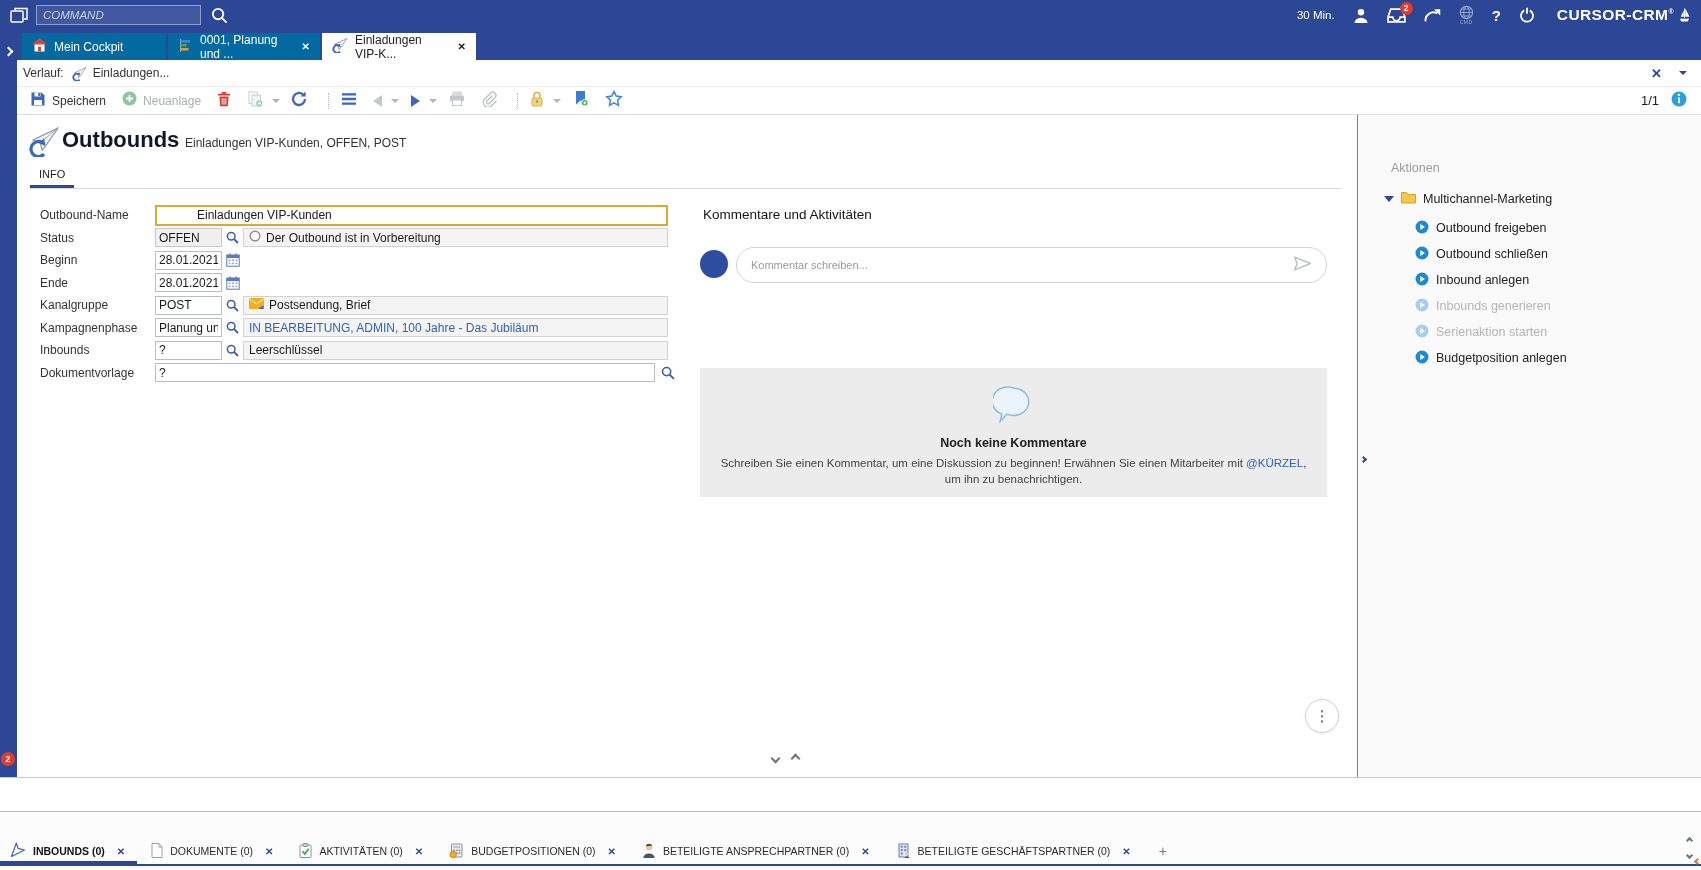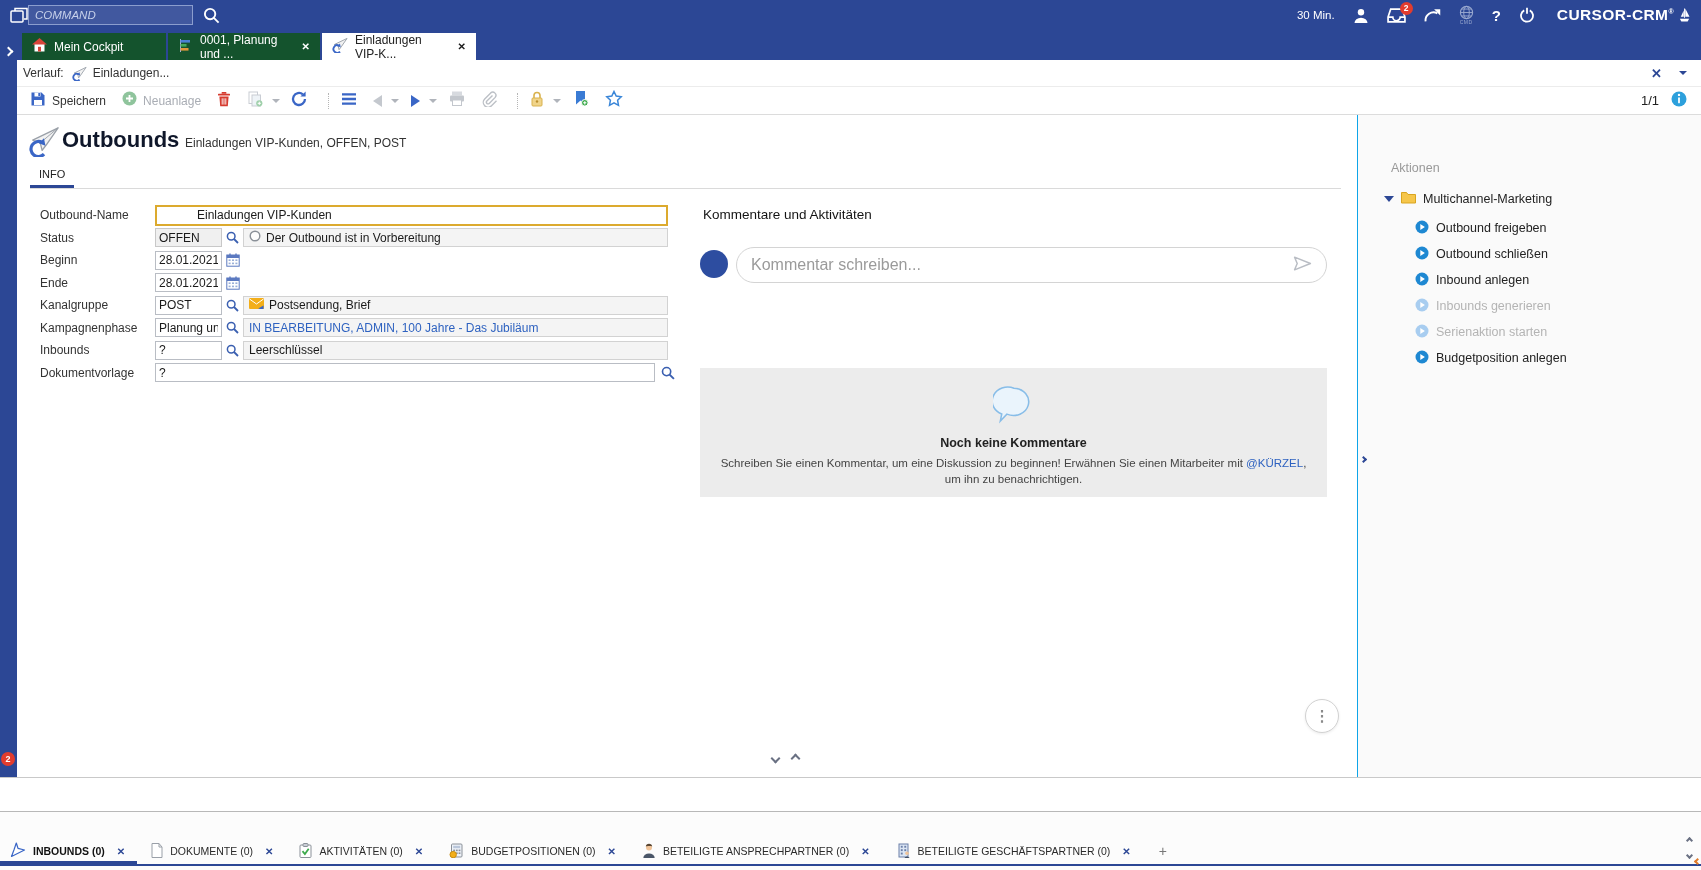--- a/index.html
+++ b/index.html
@@ -4,41 +4,41 @@
 <style>
   * { box-sizing: border-box; margin:0; padding:0; }
   html,body { width:1701px; height:870px; overflow:hidden;
     font-family:"Liberation Sans", sans-serif; background:#f4f5f7; }
   .abs { position:absolute; }
   .page { position:relative; width:1701px; height:870px; background:#fdfdfd; }
 
   
   .topbar { left:0; top:0; width:1701px; height:30px; background:#2c4795;
     display:flex; align-items:center; padding:0 10px; color:#fff; }
-  .cmd-input { width:165px; height:20px; margin-left:0; background:#41589f;
+  .cmd-input { width:165px; height:20px; margin-left:8px; background:#41589f;
     border:1px solid #8b9dce; color:#e8edf8; font-style:italic; font-size:11.5px;
     padding:0 6px; }
   .cmd-input::placeholder { color:#c6d0ea; font-style:italic; }
   .tb-ico { display:inline-flex; align-items:center; justify-content:center;
     position:relative; margin-left:18px; }
   .timer { font-size:11.5px; color:#fff; margin-left:0; }
   .badge { position:absolute; top:-6px; right:-7px; min-width:13px; height:13px;
     border-radius:7px; background:#e23c2e; color:#fff; font-size:8.5px; font-weight:bold;
     display:flex; align-items:center; justify-content:center; padding:0 3px; }
   .brand { font-size:15.5px; font-weight:bold; letter-spacing:.4px; margin-left:22px; }
   .brand sup { font-size:7px; }
   .help-q { font-size:15px; font-weight:bold; }
   .globe-wrap { display:flex; flex-direction:column; align-items:center; }
   .globe-lbl { font-size:5px; color:#9aa9cf; letter-spacing:.5px; margin-top:-1px;}
 
   
   .tabbar { left:0; top:30px; width:1701px; height:30px; background:#2c4795; }
   .tabchev { position:absolute; left:5px; top:11px; }
   .ntab { position:absolute; top:3px; height:27px; display:flex; align-items:center;
-    gap:7px; padding:0 10px; font-size:12px; color:#fff; background:#14532d; }
+    gap:7px; padding:0 10px; font-size:12px; color:#fff; background:#0369a1; }
   .ntab.active { background:#fff; color:#222; }
   .ntab .x { font-size:10px; font-weight:bold; color:#fff; margin-left:4px; cursor:default;}
   .ntab.active .x { color:#1a1a1a; }
 
   
   .leftstrip { left:0; top:60px; width:17px; height:717px; background:#2c4795; }
   .badge-bl { left:1px; top:752px; width:14px; height:14px; border-radius:50%;
     background:#e23c2e; color:#fff; font-size:9px; font-weight:bold;
     display:flex; align-items:center; justify-content:center; z-index:5;}
 
@@ -98,21 +98,21 @@
   .ficon { display:inline-flex; align-items:center; margin-left:4px; }
   .keybox { flex:1; height:19px; background:#f4f4f4; border:1px solid #d2d2d2;
     display:flex; align-items:center; gap:5px; padding:0 5px; margin-left:4px;
     font-size:12px; color:#1a1a1a; white-space:nowrap; overflow:hidden; }
   .keybox .link { color:#2e62c0; }
 
   .cm-title { left:686px; top:92px; font-size:13.5px; color:#141414; }
   .avatar { left:683px; top:135px; width:28px; height:28px; border-radius:50%; background:#2d4da0; }
   .cm-pill { left:719px; top:132px; width:591px; height:36px; border:1px solid #d4d4d4;
     border-radius:18px; background:#fff; display:flex; align-items:center; padding:0 14px; }
-  .cm-pill input { flex:1; border:none; outline:none; font-size:16px; color:#0c4a6e;
+  .cm-pill input { flex:1; border:none; outline:none; font-size:11px; color:#0c4a6e;
     font-family:"Liberation Sans",sans-serif; background:transparent;}
   .cm-pill input::placeholder { color:#9a9a9a; }
   .empty-box { left:683px; top:253px; width:627px; height:129px; background:#ececec;
     display:flex; flex-direction:column; align-items:center; padding-top:18px; }
   .empty-title { font-size:12.5px; font-weight:bold; color:#222; margin-top:8px; }
   .empty-text { font-size:11.5px; color:#444; text-align:center; line-height:16px;
     max-width:590px; margin-top:5px; }
   .empty-text .mention { color:#2e62c0; }
 
   .collapse-arrows { left:755px; top:640px; display:flex; gap:13px; }

